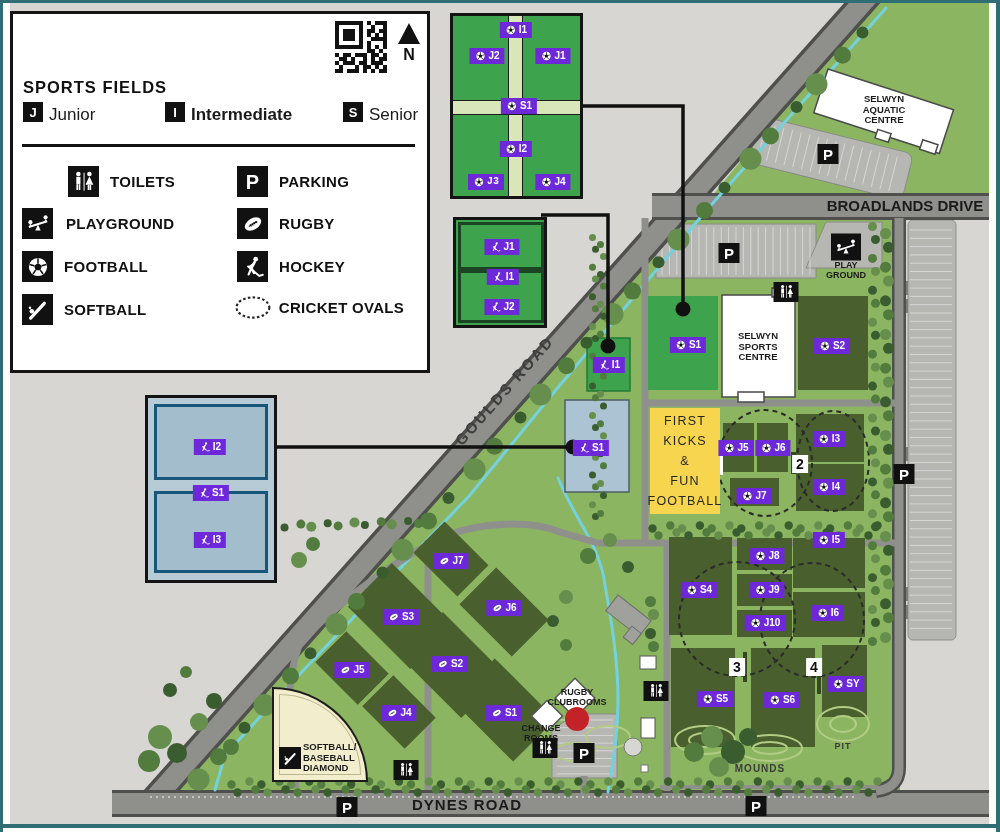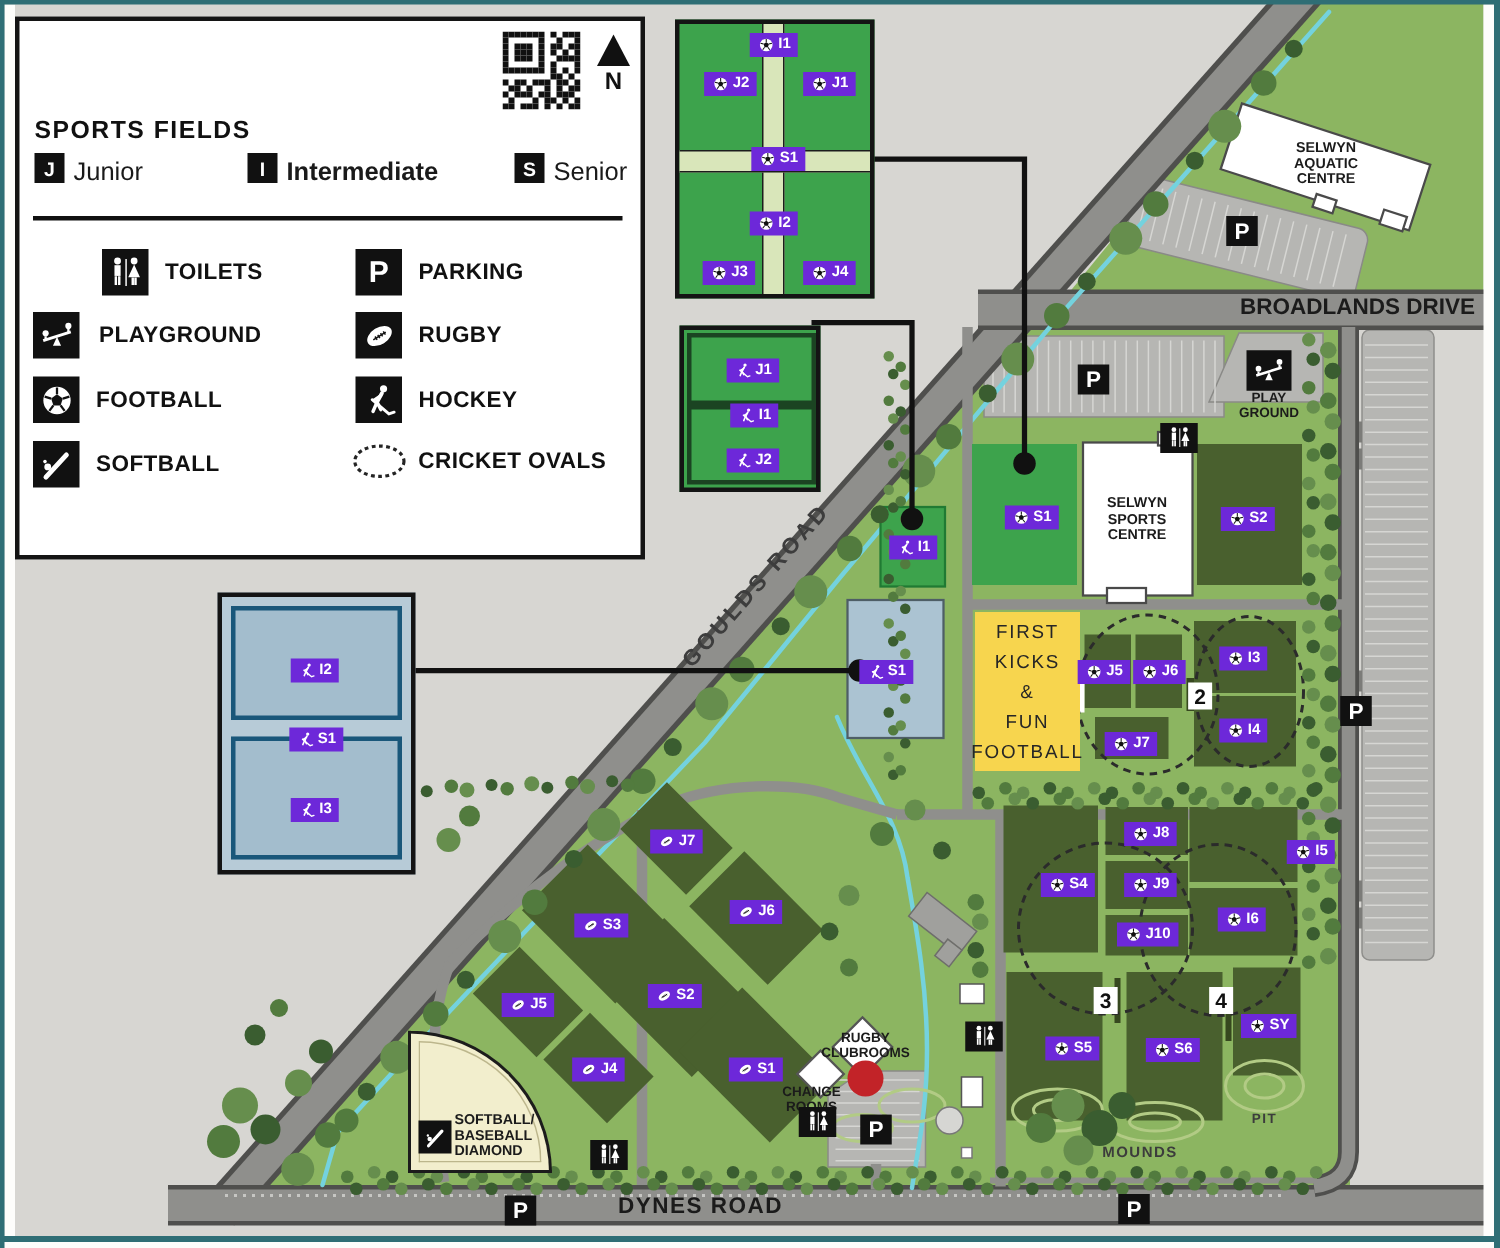--- a/index.html
+++ b/index.html
@@ -931,21 +931,21 @@
        <g stroke="#111" stroke-width="1.4">
         <line x1="12" y1="8.2" x2="12" y2="4"></line>
           <line x1="15.6" y1="10.8" x2="19.6" y2="9.6"></line>
         <line x1="14.2" y1="15" x2="16.7" y2="18.4"></line>
           <line x1="9.8" y1="15" x2="7.3" y2="18.4"></line>
         <line x1="8.4" y1="10.8" x2="4.4" y2="9.6"></line>
         </g>
       </svg>
       <span>I2</span>
     </div>
-    <div class="chip" style="left: 486px; top: 182px;">
+    <div class="chip" style="left: 486px; top: 182px; font-family: Liberation Mono, monospace;">
       <svg width="12" height="12" viewBox="0 0 24 24">
         <circle cx="12" cy="12" r="8.4" fill="#fff"></circle>
        <path d="M12,8.2 L15.6,10.8 L14.2,15 L9.8,15 L8.4,10.8 Z" fill="#111"></path>
        <g stroke="#111" stroke-width="1.4">
         <line x1="12" y1="8.2" x2="12" y2="4"></line>
           <line x1="15.6" y1="10.8" x2="19.6" y2="9.6"></line>
         <line x1="14.2" y1="15" x2="16.7" y2="18.4"></line>
           <line x1="9.8" y1="15" x2="7.3" y2="18.4"></line>
         <line x1="8.4" y1="10.8" x2="4.4" y2="9.6"></line>
         </g>
@@ -1135,21 +1135,21 @@
        <g stroke="#111" stroke-width="1.4">
         <line x1="12" y1="8.2" x2="12" y2="4"></line>
           <line x1="15.6" y1="10.8" x2="19.6" y2="9.6"></line>
         <line x1="14.2" y1="15" x2="16.7" y2="18.4"></line>
           <line x1="9.8" y1="15" x2="7.3" y2="18.4"></line>
         <line x1="8.4" y1="10.8" x2="4.4" y2="9.6"></line>
         </g>
       </svg>
       <span>J7</span>
     </div>
-    <div class="chip" style="left: 699px; top: 590px; margin-left: 13px;">
+    <div class="chip" style="left: 699px; top: 590px;">
       <svg width="12" height="12" viewBox="0 0 24 24">
         <circle cx="12" cy="12" r="8.4" fill="#fff"></circle>
        <path d="M12,8.2 L15.6,10.8 L14.2,15 L9.8,15 L8.4,10.8 Z" fill="#111"></path>
        <g stroke="#111" stroke-width="1.4">
         <line x1="12" y1="8.2" x2="12" y2="4"></line>
           <line x1="15.6" y1="10.8" x2="19.6" y2="9.6"></line>
         <line x1="14.2" y1="15" x2="16.7" y2="18.4"></line>
           <line x1="9.8" y1="15" x2="7.3" y2="18.4"></line>
         <line x1="8.4" y1="10.8" x2="4.4" y2="9.6"></line>
         </g>
@@ -1191,21 +1191,21 @@
        <g stroke="#111" stroke-width="1.4">
         <line x1="12" y1="8.2" x2="12" y2="4"></line>
           <line x1="15.6" y1="10.8" x2="19.6" y2="9.6"></line>
         <line x1="14.2" y1="15" x2="16.7" y2="18.4"></line>
           <line x1="9.8" y1="15" x2="7.3" y2="18.4"></line>
         <line x1="8.4" y1="10.8" x2="4.4" y2="9.6"></line>
         </g>
       </svg>
       <span>J10</span>
     </div>
-    <div class="chip" style="left: 829px; top: 568px; margin-left: 45px;">
+    <div class="chip" style="left: 829px; top: 540px;">
       <svg width="12" height="12" viewBox="0 0 24 24">
         <circle cx="12" cy="12" r="8.4" fill="#fff"></circle>
        <path d="M12,8.2 L15.6,10.8 L14.2,15 L9.8,15 L8.4,10.8 Z" fill="#111"></path>
        <g stroke="#111" stroke-width="1.4">
         <line x1="12" y1="8.2" x2="12" y2="4"></line>
           <line x1="15.6" y1="10.8" x2="19.6" y2="9.6"></line>
         <line x1="14.2" y1="15" x2="16.7" y2="18.4"></line>
           <line x1="9.8" y1="15" x2="7.3" y2="18.4"></line>
         <line x1="8.4" y1="10.8" x2="4.4" y2="9.6"></line>
         </g>

